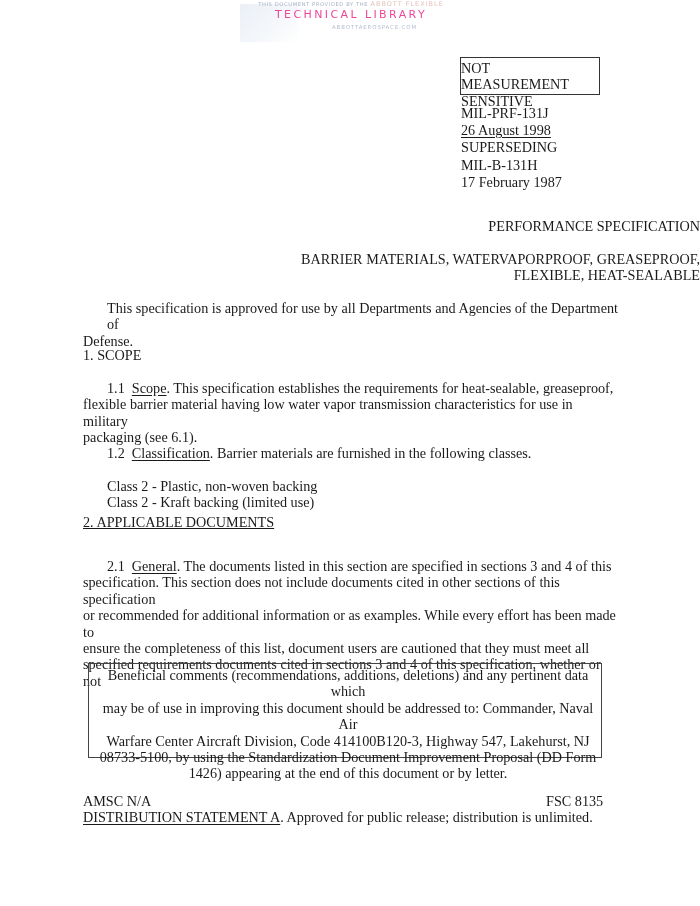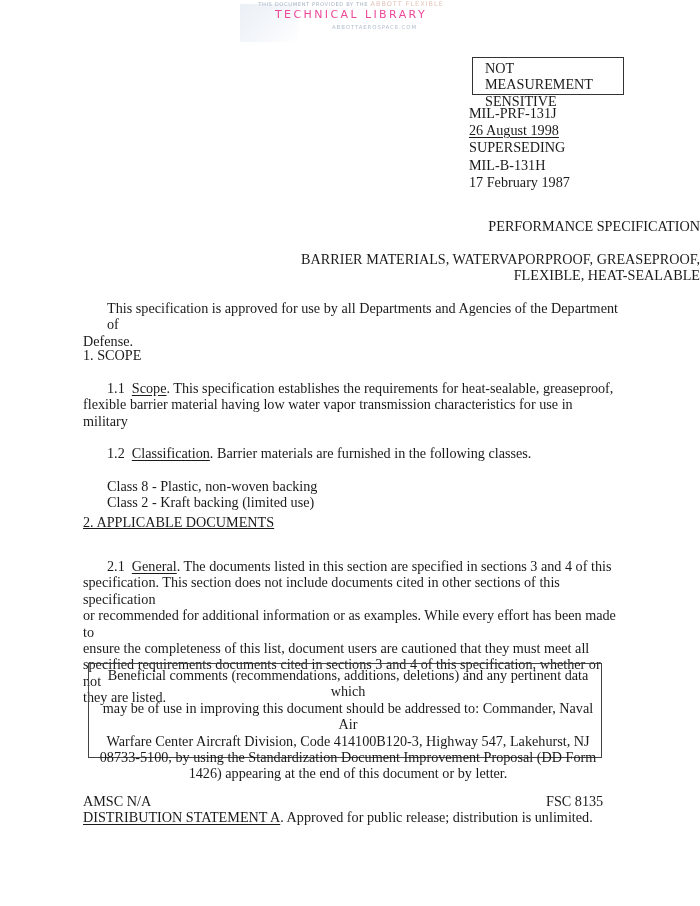--- a/index.html
+++ b/index.html
@@ -8,23 +8,23 @@
     .abs { position: absolute; }
     
     .wm { left: 236px; top: 0; width: 230px; height: 46px; text-align: center; font-family: "DejaVu Sans", sans-serif; }
     .wm-bg { position: absolute; left: 4px; top: 4px; width: 58px; height: 38px;
       background: linear-gradient(135deg, #e6ecf4 0%, #f3f6fa 60%, #ffffff 100%); opacity: 0.8; }
     .wm-line1 { position: absolute; left: 0; top: 1px; width: 230px; font-size: 5.2px; letter-spacing: 0.6px; color: #a6b2c4; line-height: 7px; }
     .wm-line1 .acc { color: #e3c2b8; font-size: 6.5px; letter-spacing: 1px; }
     .wm-line2 { position: absolute; left: 0; top: 7px; width: 230px; font-size: 11px; letter-spacing: 2.4px; color: #ec4899; line-height: 16px; font-variant: small-caps; }
     .wm-line3 { position: absolute; left: 96px; top: 24px; font-size: 5.4px; letter-spacing: 0.9px; color: #b4bfcf; line-height: 7px; }
     
-    .nms { left: 460px; top: 57px; width: 138px; height: 34px; border: 1px solid #333; padding: 2px 0 0 12px; margin-left: 12px; }
+    .nms { left: 460px; top: 57px; width: 138px; height: 34px; border: 1px solid #333; padding: 2px 0 0 0; }
     .right-block { left: 461px; top: 105px; }
-    .right-block div { line-height: 17.2px; margin-left: 8px; }
+    .right-block div { line-height: 17.2px; }
     .u { text-decoration: underline; text-underline-offset: 1.5px; }
     .center { left: 0; width: 700px; text-align: right; }
     .para { left: 83px; width: 535px; }
     .ind-line { padding-left: 24px; }
     .notice { left: 88px; top: 663px; width: 506px; height: 90px; border: 1px solid #444; padding: 3px 0 0 6px; line-height: 16.4px; text-align: center; }
     .footer-left { left: 83px; top: 793px; }
     .footer-right { left: 546px; top: 793px; }
     .footer-dist { left: 83px; top: 809px; }
   </style>
 </head>
@@ -62,44 +62,44 @@
   <div>Defense.</div>
 </div>
 
 <div class="abs para" style="top:347px;">1.  SCOPE</div>
 
 <div class="abs para" style="top:380px;">
   <div class="ind-line">
     <span>1.1</span>&nbsp;&nbsp;<span class="u">Scope</span><span>.  This specification establishes the requirements for heat-sealable, greaseproof,</span>
   </div>
   <div>flexible barrier material having low water vapor transmission characteristics for use in military</div>
+  <div>packaging (see 6.1).</div>
 </div>
 
 <div class="abs para" style="top:445px;">
   <div class="ind-line">
     <span>1.2</span>&nbsp;&nbsp;<span class="u">Classification</span><span>.  Barrier materials are furnished in the following classes.</span>
   </div>
 </div>
 
 <div class="abs para" style="top:478px;">
-  <div class="ind-line">Class 8 - Plastic, non-woven backing</div>
+  <div class="ind-line">Class 2 - Plastic, non-woven backing</div>
   <div class="ind-line">Class 2 - Kraft backing (limited use)</div>
 </div>
 
 <div class="abs para" style="top:514px;text-decoration:underline;">2.  APPLICABLE DOCUMENTS</div>
 
 <div class="abs para" style="top:558px;">
   <div class="ind-line">
     <span>2.1</span>&nbsp;&nbsp;<span class="u">General</span><span>.  The documents listed in this section are specified in sections 3 and 4 of this</span>
   </div>
   <div>specification.  This section does not include documents cited in other sections of this specification</div>
   <div>or recommended for additional information or as examples.  While every effort has been made to</div>
   <div>ensure the completeness of this list, document users are cautioned that they must meet all</div>
   <div>specified requirements documents cited in sections 3 and 4 of this specification, whether or not</div>
-  <div>they are listed.</div>
 </div>
 
 <div class="abs notice">
   <div>Beneficial comments (recommendations, additions, deletions) and any pertinent data which</div>
   <div>may be of use in improving this document should be addressed to:  Commander, Naval Air</div>
   <div>Warfare Center Aircraft Division, Code 414100B120-3, Highway 547, Lakehurst, NJ</div>
   <div>08733-5100, by using the Standardization Document Improvement Proposal (DD Form</div>
   <div>1426) appearing at the end of this document or by letter.</div>
 </div>
 

